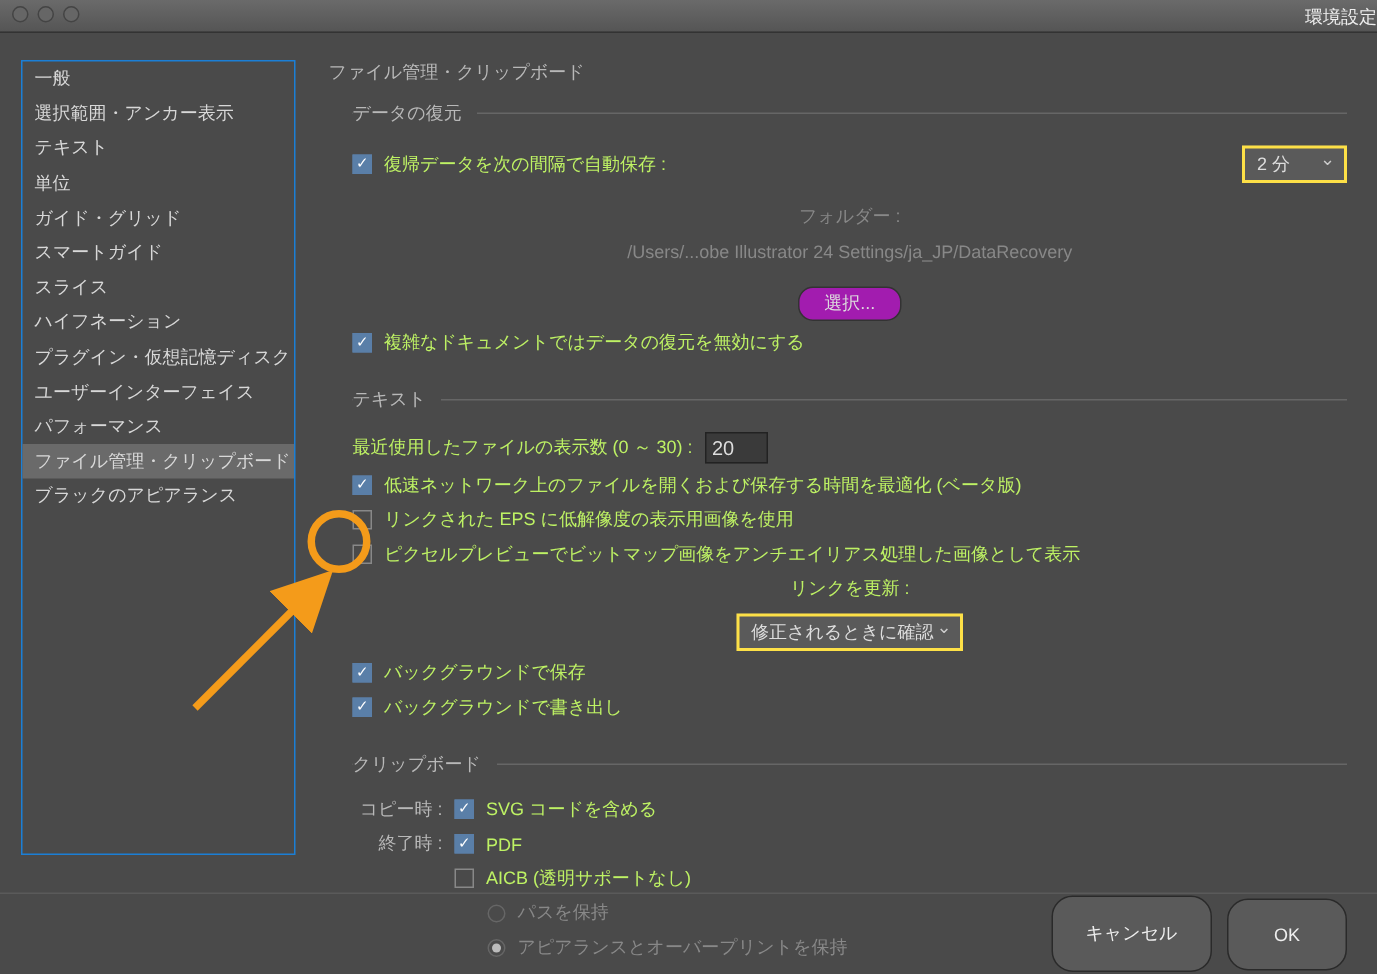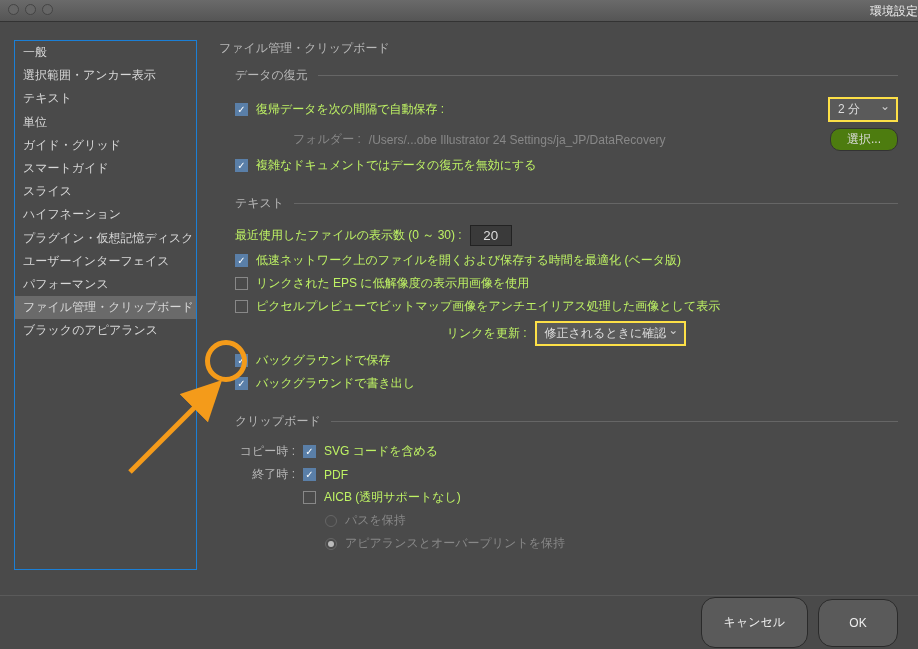--- a/index.html
+++ b/index.html
@@ -105,38 +105,38 @@
   position: relative;
   min-width: 70px;
   text-align: left;
 }
 .select::after {
   content: "⌄";
   position: absolute; right: 6px; top: 0px;
   color: #ccc;
 }
 .btn-sm {
-  background: #4d7c0f;
+  background: #a21caf;
   border: 1px solid #333;
   border-radius: 10px;
   padding: 2px 16px;
   color: #ddd;
 }
 .input-sm {
   background: #3a3a3a;
   border: 1px solid #222;
   color: #ddd;
   width: 42px;
   padding: 2px 4px;
-  text-align: center;
+  text-align: left;
 }
 .right-align { margin-left: auto; }
 .label-col { color:#b8b8b8; width:60px; text-align:right; }
-.folder-row { color:#a8a8a8; }
-.center-row { justify-content: center; }
+.folder-row { color:#a8a8a8;flex-direction:column; }
+.center-row { justify-content: center; flex-direction: column; }
 .bottom-bar {
   position: absolute;
   bottom: 0; left:0; right:0;
   height: 54px;
   border-top: 1px solid #5a5a5a;
   display:flex;
   justify-content: flex-end;
   align-items: center;
   padding-right: 20px;
   gap: 10px;

